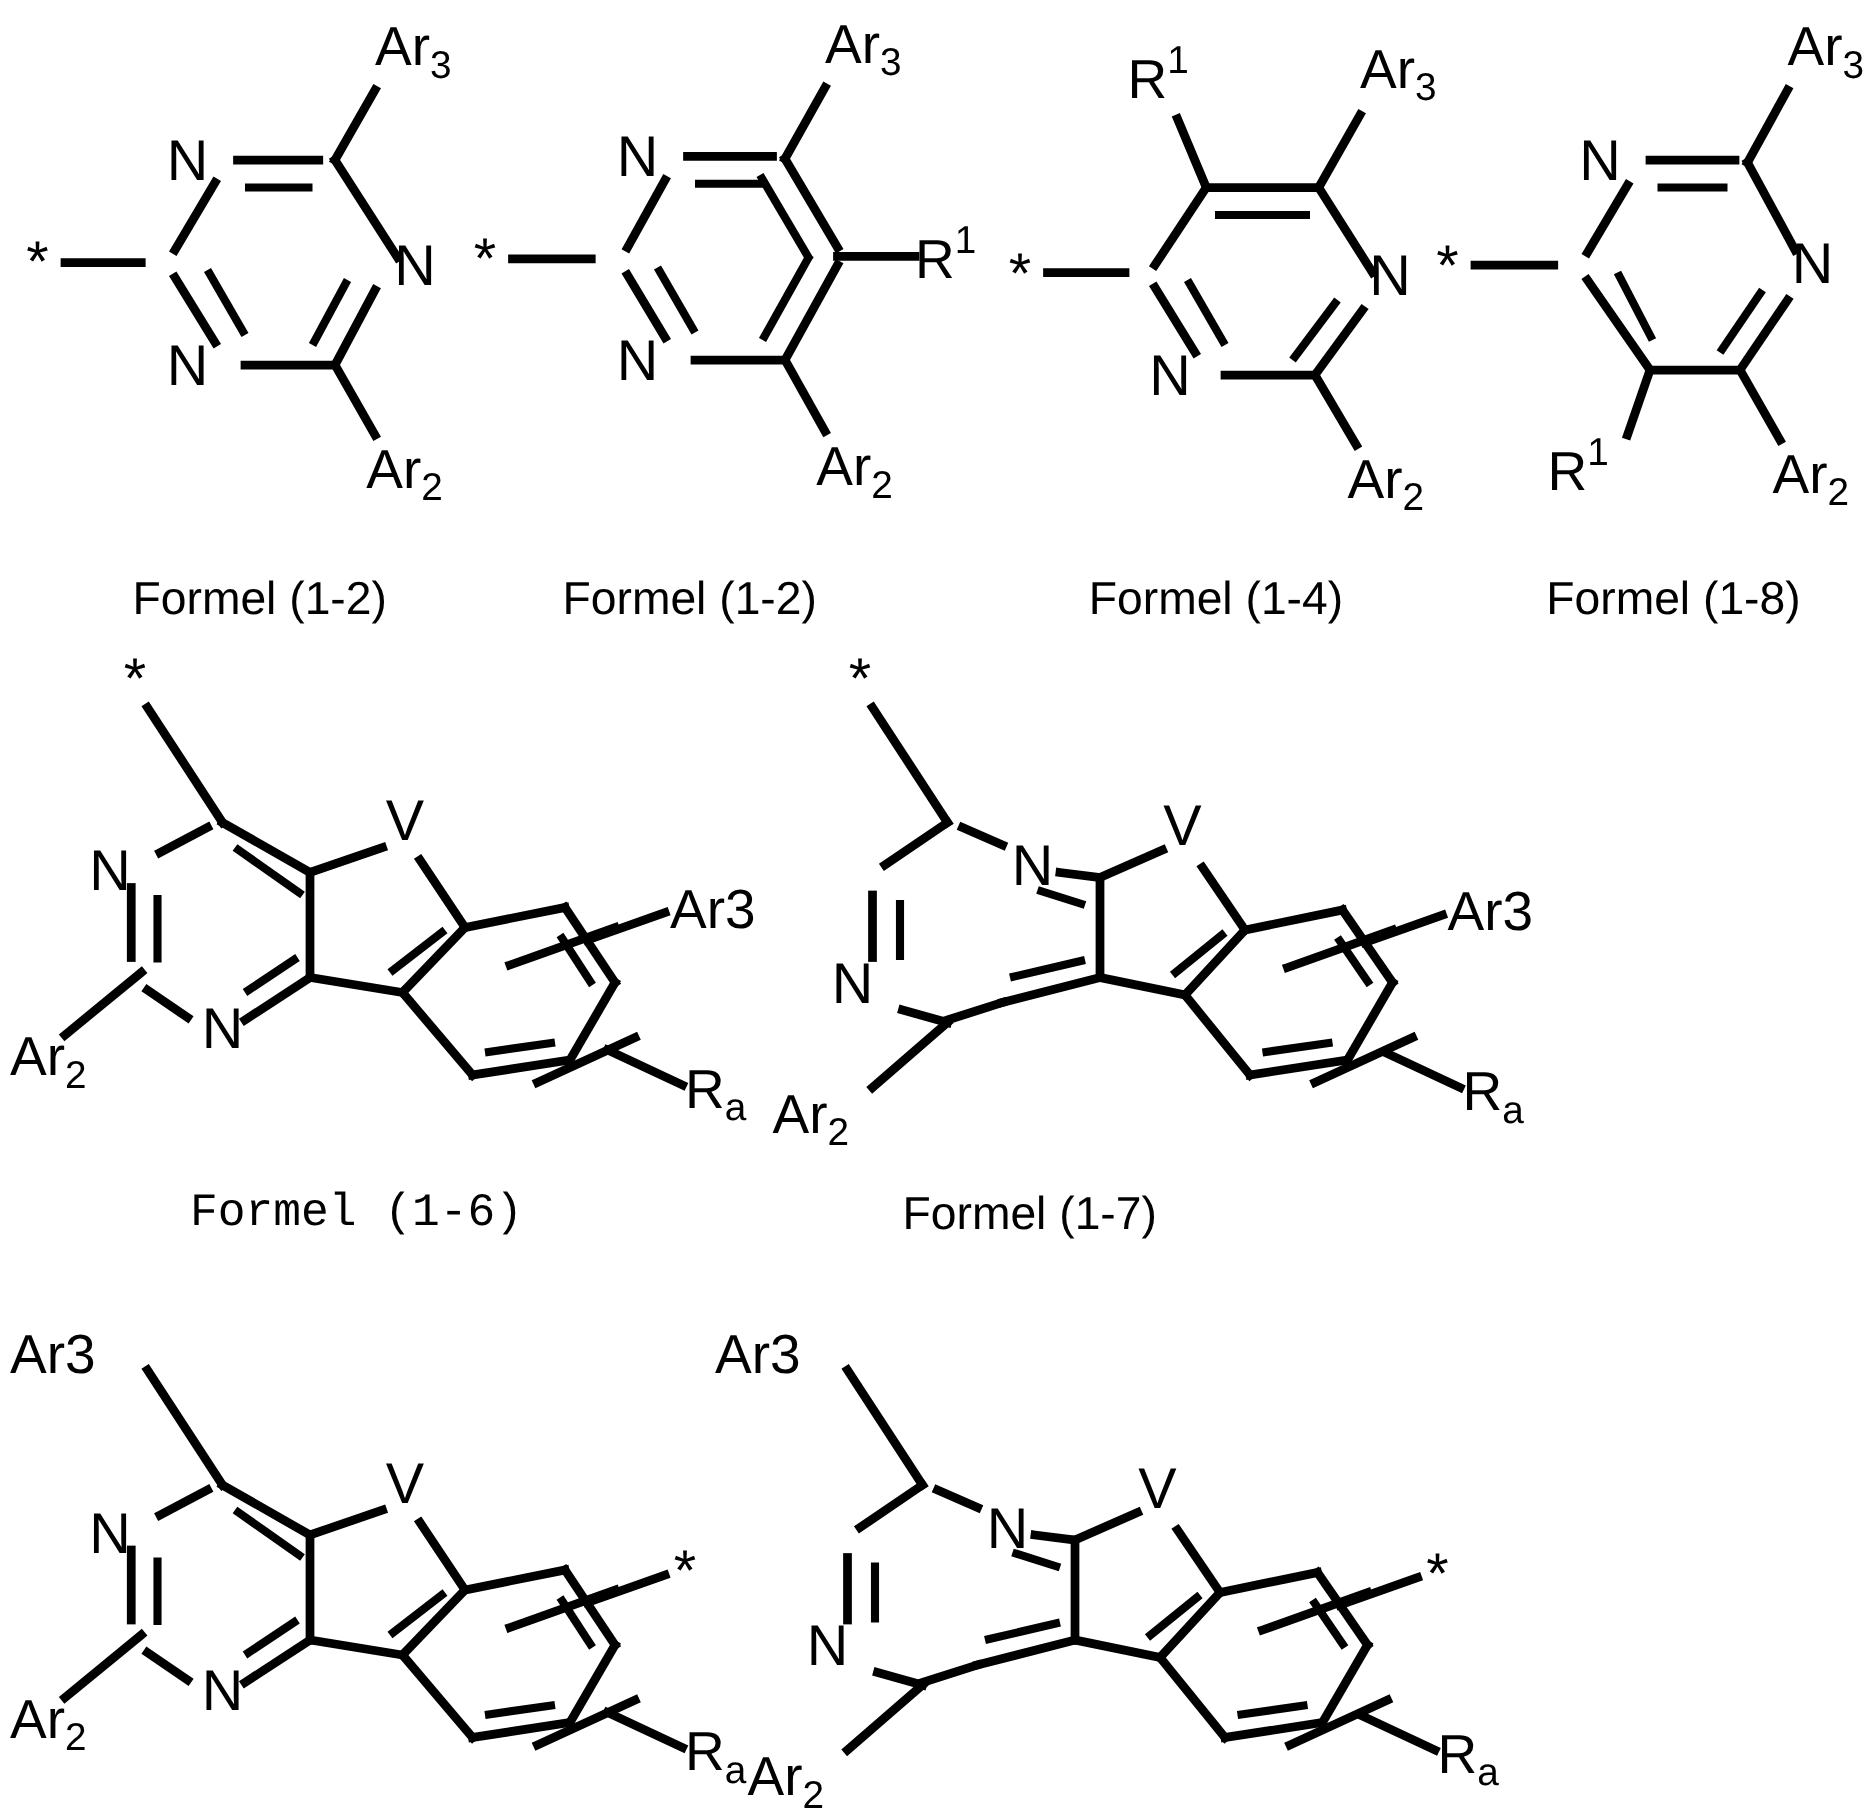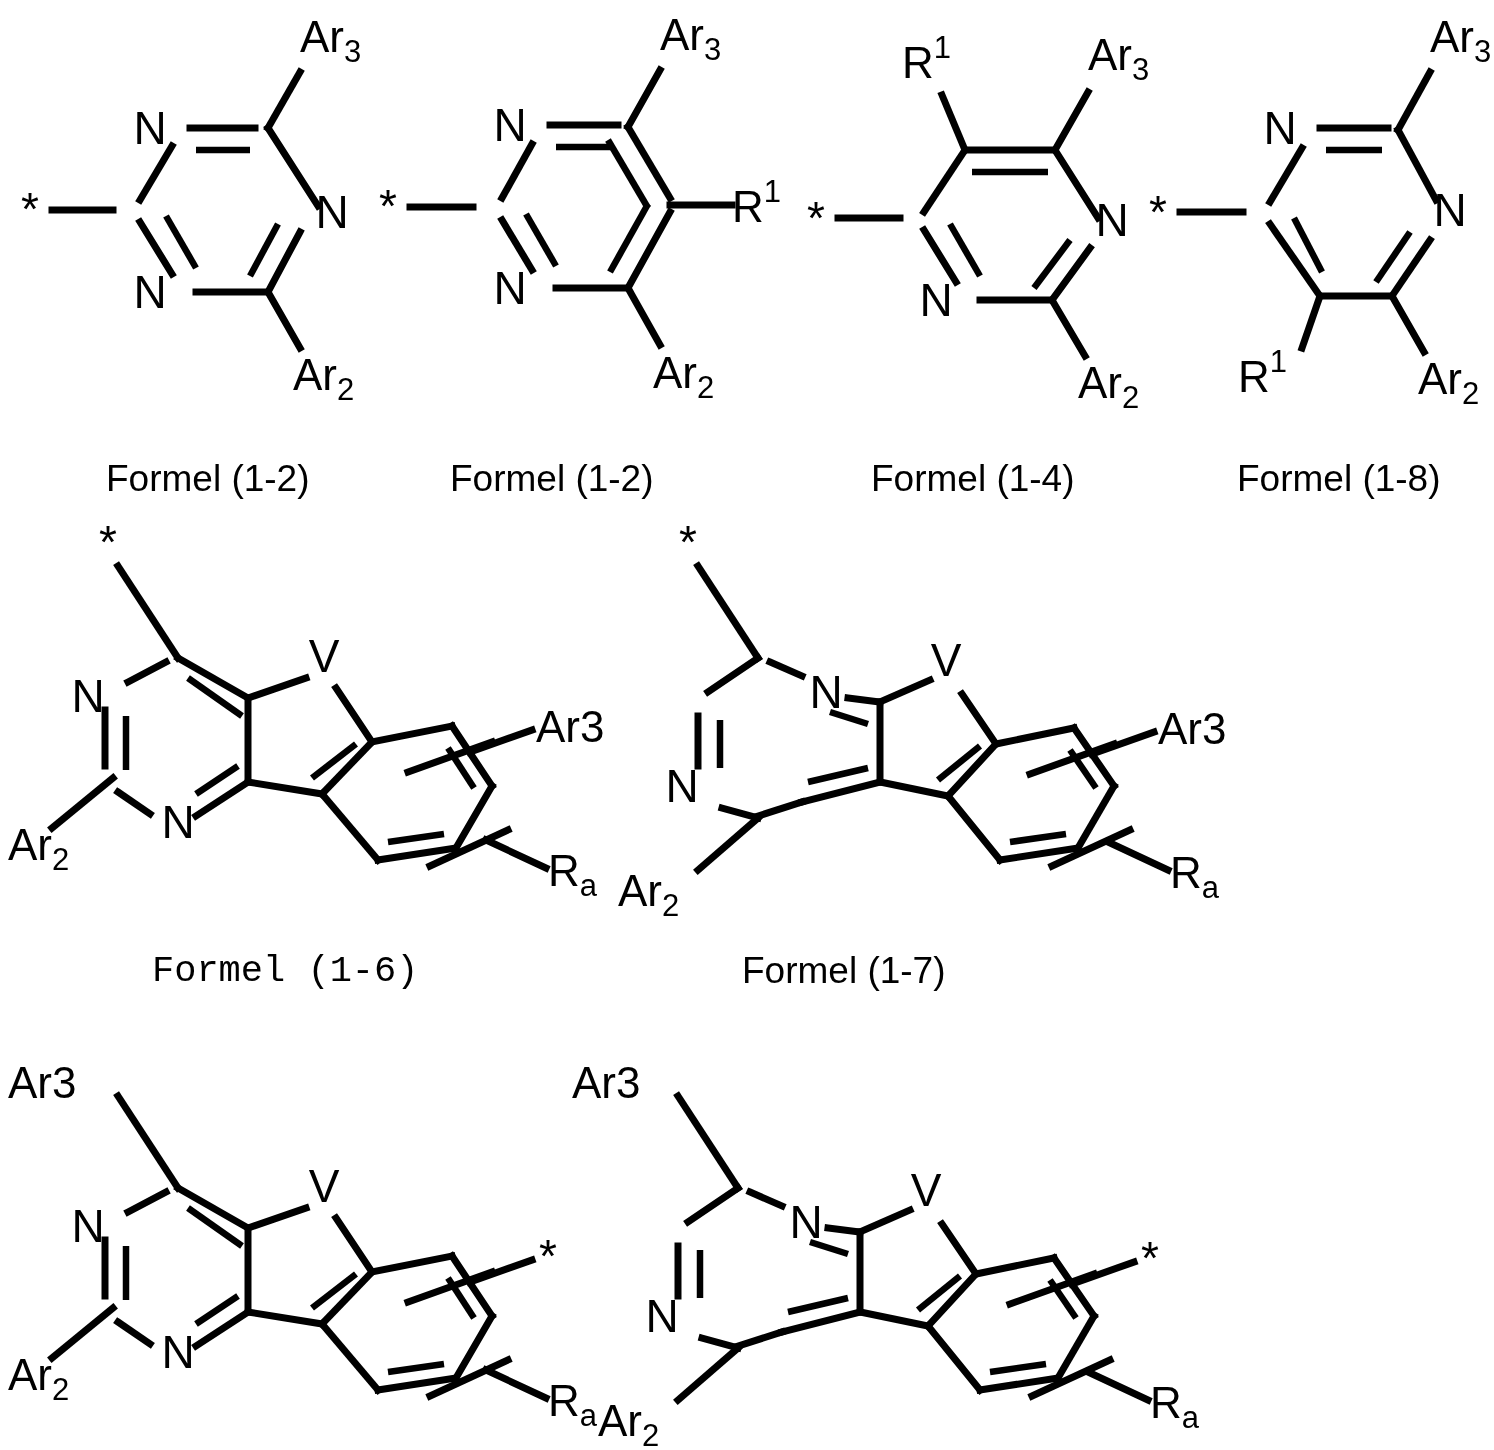--- a/index.html
+++ b/index.html
@@ -239,21 +239,21 @@
       </g>
       <text class="atom" x="246" y="178" text-anchor="middle">N</text>
       <text class="atom" x="102" y="272" text-anchor="middle">N</text>
       <text class="atom" x="366" y="146" text-anchor="middle">V</text>
       <text class="ast" x="108" y="28" text-anchor="middle">*</text>
       <text class="lbl" x="38" y="376" text-anchor="start"><tspan>Ar</tspan><tspan class="sub" dy="10">2</tspan></text>
       <text class="lbl" x="578" y="214" text-anchor="start">Ar3</text>
       <text class="lbl" x="590" y="358" text-anchor="start"><tspan>R</tspan><tspan class="sub" dy="10">a</tspan></text>
     </svg>
   </div>
-  <div class="cap" style="left:722px;top:950px;margin-left:20px;">Formel (1-7)</div>
+  <div class="cap" style="left:722px;top:950px;">Formel (1-7)</div>
 
   <div class="struct" style="left:0px;top:1060px;">
     <svg width="640" height="400" viewBox="0 0 640 400">
       <g>
         <path class="bond" d="M178,128 L248,168"></path>
         <path class="bond2" d="M188,148 L242,186"></path>
         <path class="bond" d="M248,168 L248,252"></path>
         <path class="bond" d="M248,252 L196,286"></path>
         <path class="bond2" d="M238,236 L196,264"></path>
         <path class="bond" d="M118,262 L150,284"></path>

